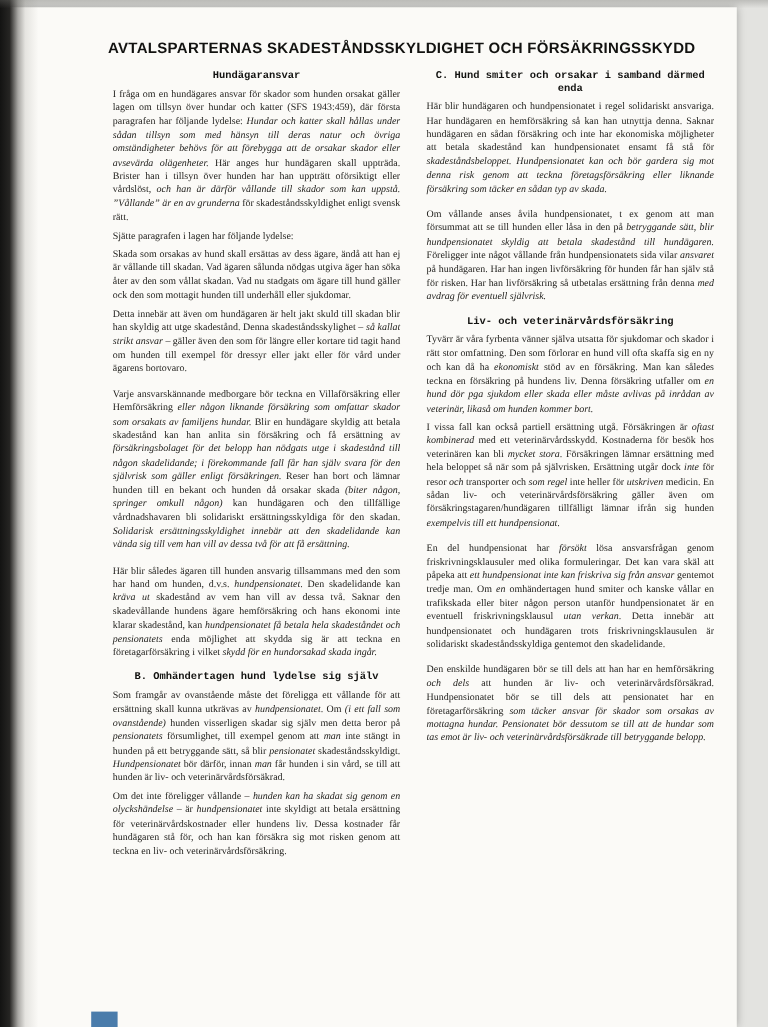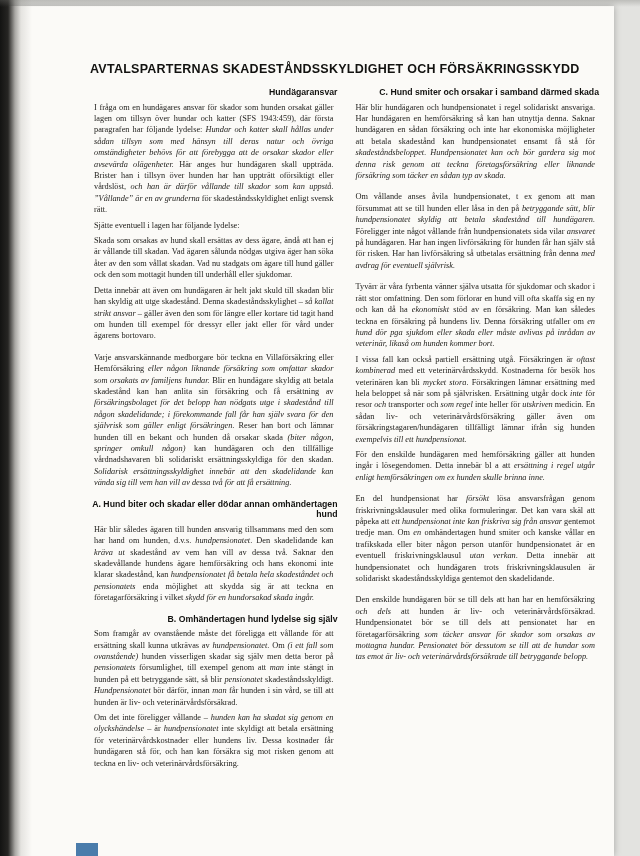--- a/index.html
+++ b/index.html
@@ -6,70 +6,69 @@
   .scan{position:relative;width:640px;height:856px;background:#e3e3e0;overflow:hidden;
         font-family:"Liberation Serif",serif;}
   .page{position:absolute;left:8px;top:6px;width:606px;height:850px;background:#fbfaf7;
         box-shadow:0 0 7px rgba(0,0,0,.28);}
   .spine{position:absolute;left:0;top:0;width:32px;height:856px;pointer-events:none;
         background:linear-gradient(90deg,#131312 0px,#262523 8px,rgba(86,84,80,.5) 15px,
         rgba(150,148,142,.22) 21px,rgba(200,200,196,0) 32px);}
   .topshade{position:absolute;left:0;top:0;width:640px;height:7px;
         background:linear-gradient(180deg,rgba(120,120,116,.35),rgba(120,120,116,0));pointer-events:none;}
   .title{font-family:"Liberation Sans",sans-serif;font-weight:bold;font-size:12.5px;
-        letter-spacing:.25px;color:#121210;margin:0;padding:56px 14px 0 82px;white-space:nowrap;}
+        letter-spacing:.25px;color:#121210;margin:0;padding:27px 14px 0 82px;white-space:nowrap;}
   .cols{display:flex;gap:14px;padding:11px 15px 0 82px;}
   .col{flex:1;min-width:0;text-align:justify;font-size:8.3px;line-height:11.4px;color:#23221f;}
   .col section + section{margin-top:10px;}
-  .col h2{font-family:Liberation Sans, sans-serif;font-size:8.7px;line-height:10.6px;
-        font-weight:bold;color:#121210;margin:0 0 2px 0;text-align:right;}
+  .col h2{font-family:Liberation Mono, monospace;font-size:8.7px;line-height:10.6px;
+        font-weight:bold;color:#121210;margin:0 0 2px 0;text-align:center;}
   .col p{margin:4px;}
   .it{font-style:italic;}
   .marker{position:absolute;left:68px;bottom:0;width:22px;height:13px;background:#4a7cab;}
 </style>
 </head>
 <body>
 
 <div class="scan">
   <div class="page">
     <h1 class="title">AVTALSPARTERNAS SKADESTÅNDSSKYLDIGHET OCH FÖRSÄKRINGSSKYDD</h1>
     <div class="cols">
       <div class="col">
           <section>
             <h2>Hundägaransvar</h2>
             <p><span>I fråga om en hundägares ansvar för skador som hunden orsakat gäller lagen om tillsyn över hundar och katter (SFS 1943:459), där första paragrafen har följande lydelse: </span><span class="it">Hundar och katter skall hållas under sådan tillsyn som med hänsyn till deras natur och övriga omständigheter behövs för att förebygga att de orsakar skador eller avsevärda olägenheter.</span><span> Här anges hur hundägaren skall uppträda. Brister han i tillsyn över hunden har han uppträtt oförsiktigt eller vårdslöst, </span><span class="it">och han är därför vållande till skador som kan uppstå. ”Vållande” är en av grunderna</span><span> för skadeståndsskyldighet enligt svensk rätt.</span></p>
-            <p><span>Sjätte eventuell i lagen har följande lydelse:</span></p>
+            <p><span>Sjätte paragrafen i lagen har följande lydelse:</span></p>
             <p><span>Skada som orsakas av hund skall ersättas av dess ägare, ändå att han ej är vållande till skadan. Vad ägaren sålunda nödgas utgiva äger han söka åter av den som vållat skadan. Vad nu stadgats om ägare till hund gäller ock den som mottagit hunden till underhåll eller sjukdomar.</span></p>
             <p><span>Detta innebär att även om hundägaren är helt jakt skuld till skadan blir han skyldig att utge skadestånd. Denna skadeståndsskylighet – </span><span class="it">så kallat strikt ansvar</span><span> – gäller även den som för längre eller kortare tid tagit hand om hunden till exempel för dressyr eller jakt eller för vård under ägarens bortovaro.</span></p>
           </section>
           <section>
             <p><span>Varje ansvarskännande medborgare bör teckna en Villaförsäkring eller Hemförsäkring </span><span class="it">eller någon liknande försäkring som omfattar skador som orsakats av familjens hundar.</span><span> Blir en hundägare skyldig att betala skadestånd kan han anlita sin försäkring och få ersättning av </span><span class="it">försäkringsbolaget för det belopp han nödgats utge i skadestånd till någon skadelidande; i förekommande fall får han själv svara för den självrisk som gäller enligt försäkringen.</span><span> Reser han bort och lämnar hunden till en bekant och hunden då orsakar skada </span><span class="it">(biter någon, springer omkull någon)</span><span> kan hundägaren och den tillfällige vårdnadshavaren bli solidariskt ersättningsskyldiga för den skadan. </span><span class="it">Solidarisk ersättningsskyldighet innebär att den skadelidande kan vända sig till vem han vill av dessa två för att få ersättning.</span></p>
           </section>
           <section>
-            <h2>A. Hund biter och skadar eller dödar annan omhändertagen hund</h2>
             <p><span>Här blir således ägaren till hunden ansvarig tillsammans med den som har hand om hunden, d.v.s. </span><span class="it">hundpensionatet</span><span>. Den skadelidande kan </span><span class="it">kräva ut</span><span> skadestånd av vem han vill av dessa två. Saknar den skadevållande hundens ägare hemförsäkring och hans ekonomi inte klarar skadestånd, kan </span><span class="it">hundpensionatet få betala hela skadeståndet och pensionatets</span><span> enda möjlighet att skydda sig är att teckna en företagarförsäkring i vilket </span><span class="it">skydd för en hundorsakad skada ingår.</span></p>
           </section>
           <section>
             <h2>B. Omhändertagen hund lydelse sig själv</h2>
             <p><span>Som framgår av ovanstående måste det föreligga ett vållande för att ersättning skall kunna utkrävas av </span><span class="it">hundpensionatet</span><span>. Om </span><span class="it">(i ett fall som ovanstående)</span><span> hunden visserligen skadar sig själv men detta beror på </span><span class="it">pensionatets</span><span> försumlighet, till exempel genom att </span><span class="it">man</span><span> inte stängt in hunden på ett betryggande sätt, så blir </span><span class="it">pensionatet</span><span> skadeståndsskyldigt. </span><span class="it">Hundpensionatet</span><span> bör därför, innan </span><span class="it">man</span><span> får hunden i sin vård, se till att hunden är liv- och veterinärvårdsförsäkrad.</span></p>
             <p><span>Om det inte föreligger vållande – </span><span class="it">hunden kan ha skadat sig genom en olyckshändelse</span><span> – är </span><span class="it">hundpensionatet</span><span> inte skyldigt att betala ersättning för veterinärvårdskostnader eller hundens liv. Dessa kostnader får hundägaren stå för, och han kan försäkra sig mot risken genom att teckna en liv- och veterinärvårdsförsäkring.</span></p>
           </section>
         </div>
       <div class="col">
           <section>
-            <h2>C. Hund smiter och orsakar i samband därmed skada</h2>
+            <h2>C. Hund smiter och orsakar i samband därmed enda</h2>
             <p><span>Här blir hundägaren och hundpensionatet i regel solidariskt ansvariga. Har hundägaren en hemförsäkring så kan han utnyttja denna. Saknar hundägaren en sådan försäkring och inte har ekonomiska möjligheter att betala skadestånd kan hundpensionatet ensamt få stå för </span><span class="it">skadeståndsbeloppet. Hundpensionatet kan och bör gardera sig mot denna risk genom att teckna företagsförsäkring eller liknande försäkring som täcker en sådan typ av skada.</span></p>
           </section>
           <section>
             <p><span>Om vållande anses åvila hundpensionatet, t ex genom att man försummat att se till hunden eller låsa in den på </span><span class="it">betryggande sätt, blir hundpensionatet skyldig att betala skadestånd till hundägaren.</span><span> Föreligger inte något vållande från hundpensionatets sida vilar </span><span class="it">ansvaret</span><span> på hundägaren. Har han ingen livförsäkring för hunden får han själv stå för risken. Har han livförsäkring så utbetalas ersättning från denna </span><span class="it">med avdrag för eventuell självrisk.</span></p>
           </section>
           <section>
+            <h2>Liv- och veterinärvårdsförsäkring</h2>
             <p><span>Tyvärr är våra fyrbenta vänner själva utsatta för sjukdomar och skador i rätt stor omfattning. Den som förlorar en hund vill ofta skaffa sig en ny och kan då ha </span><span class="it">ekonomiskt</span><span> stöd av en försäkring. Man kan således teckna en försäkring på hundens liv. Denna försäkring utfaller om </span><span class="it">en hund dör pga sjukdom eller skada eller måste avlivas på inrådan av veterinär, likaså om hunden kommer bort.</span></p>
             <p><span>I vissa fall kan också partiell ersättning utgå. Försäkringen är </span><span class="it">oftast kombinerad</span><span> med ett veterinärvårdsskydd. Kostnaderna för besök hos veterinären kan bli </span><span class="it">mycket stora</span><span>. Försäkringen lämnar ersättning med hela beloppet så när som på självrisken. Ersättning utgår dock </span><span class="it">inte</span><span> för resor </span><span class="it">och</span><span> transporter och </span><span class="it">som regel</span><span> inte heller för </span><span class="it">utskriven</span><span> medicin. En sådan liv- och veterinärvårdsförsäkring gäller även om försäkringstagaren/hundägaren tillfälligt lämnar ifrån sig hunden </span><span class="it">exempelvis till ett hundpensionat.</span></p>
-            <p><span>För den enskilde hundägaren med hemförsäkring gäller att hunden ingår i lösegendomen. Detta innebär bl a att </span><span class="it">ersättning i regel utgår enligt hemförsäkringen om ex hunden skulle brinna inne.</span></p>
           </section>
           <section>
             <p><span>En del hundpensionat har </span><span class="it">försökt</span><span> lösa ansvarsfrågan genom friskrivningsklausuler med olika formuleringar. Det kan vara skäl att påpeka att </span><span class="it">ett hundpensionat inte kan friskriva sig från ansvar</span><span> gentemot tredje man. Om </span><span class="it">en</span><span> omhändertagen hund smiter och kanske vållar en trafikskada eller biter någon person utanför hundpensionatet är en eventuell friskrivningsklausul </span><span class="it">utan verkan</span><span>. Detta innebär att hundpensionatet och hundägaren trots friskrivningsklausulen är solidariskt skadeståndsskyldiga gentemot den skadelidande.</span></p>
           </section>
           <section>
             <p><span>Den enskilde hundägaren bör se till dels att han har en hemförsäkring </span><span class="it">och dels</span><span> att hunden är liv- och veterinärvårdsförsäkrad. Hundpensionatet bör se till dels att pensionatet har en företagarförsäkring </span><span class="it">som täcker ansvar för skador som orsakas av mottagna hundar. Pensionatet bör dessutom se till att de hundar som tas emot är liv- och veterinärvårdsförsäkrade till betryggande belopp.</span></p>
           </section>
         </div>
     </div>
     <div class="marker" style="background: rgb(74, 124, 171);"></div>

